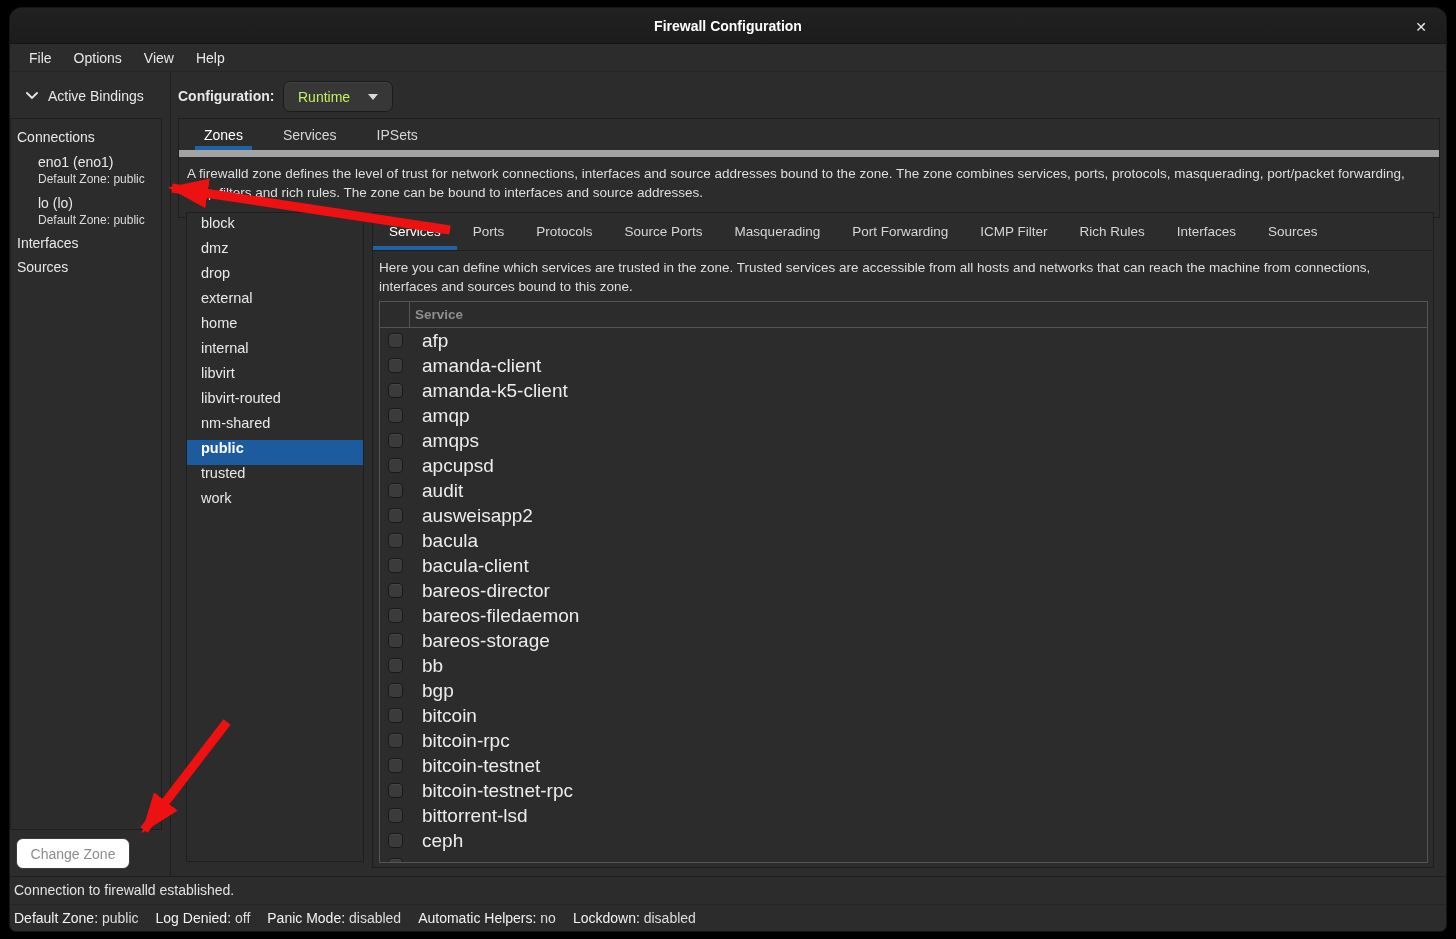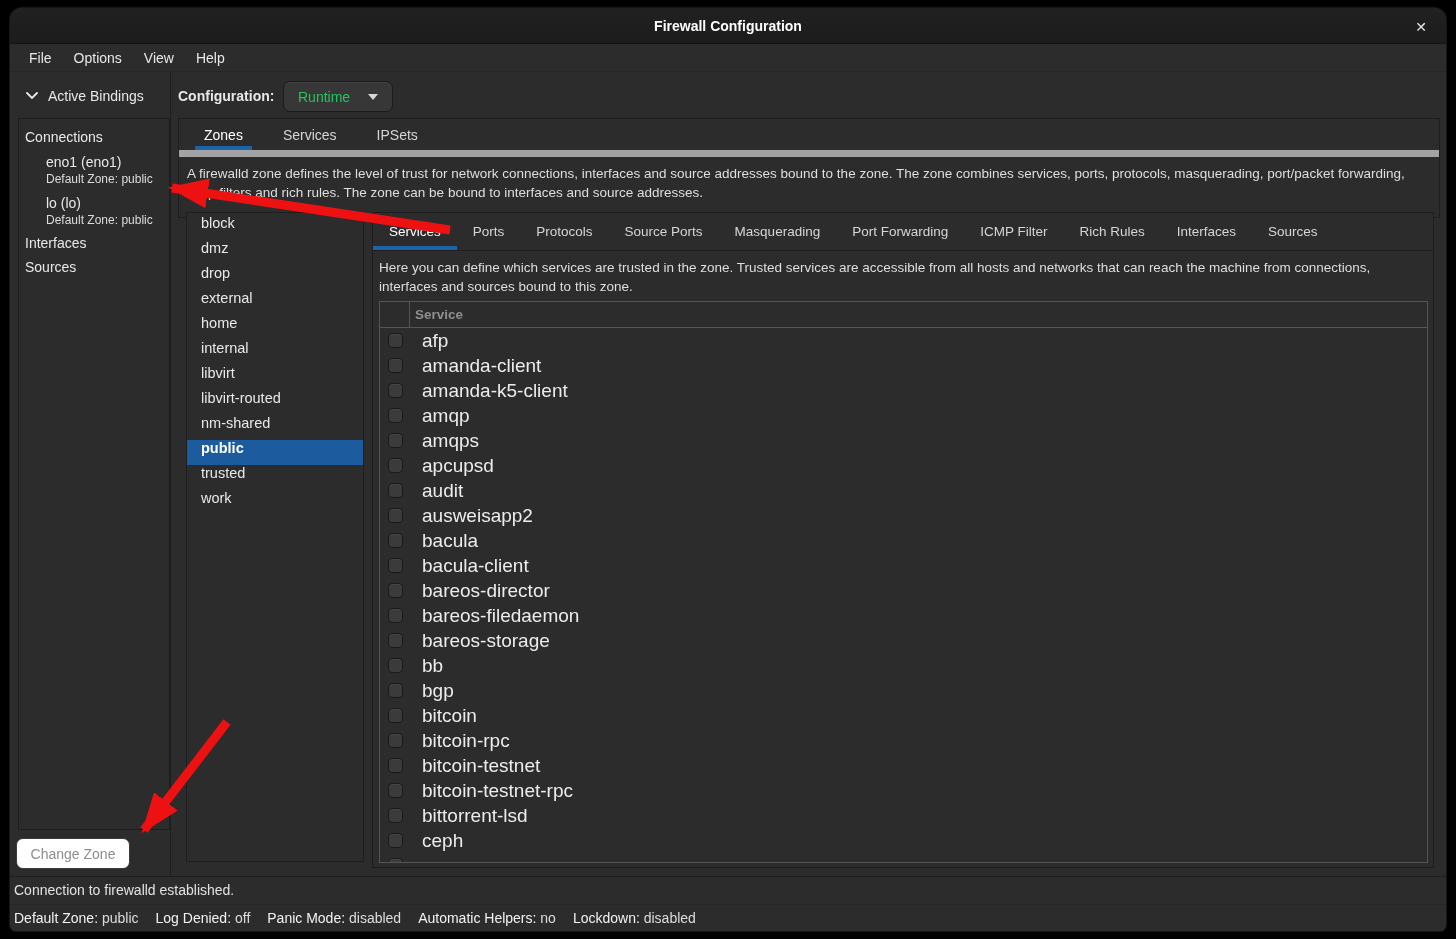--- a/index.html
+++ b/index.html
@@ -25,28 +25,28 @@
   .menu-item { padding:3px 11px; font-size:14px; color:#e8e8e8; border-radius:4px; }
 
   
   .expander { position:absolute; left:16px; top:80px; display:flex; align-items:center; gap:10px;
     font-size:14px; color:#e8e8e8;justify-content:center; }
   .chev { width:12px; height:8px; display:inline-block; }
   .config-label { position:absolute; left:168px; top:80px; font-weight:bold; font-size:14px; }
   .dropdown { position:absolute; left:273px; top:73px; width:110px; height:31px;
     background:#373737; border:1px solid #1b1b1b; border-radius:7px;
     box-shadow:inset 0 1px rgba(255,255,255,0.05); display:flex; align-items:center;
-    justify-content:space-between; padding:0 14px; font-size:14px; color:#22c55e; }
+    justify-content:space-between; padding:0 14px; font-size:14px; color:#bef264; }
   .caret { width:0; height:0; border-left:5px solid transparent; border-right:5px solid transparent;
     border-top:6px solid #d8d8d8; }
 
   .vsep { position:absolute; left:160px; top:64px; width:1px; height:804px; background:#1e1e1e; }
 
   
-  .sidebar-box { position:absolute; left:8px; top:110px; width:152px; height:712px;
+  .sidebar-box { position:absolute; left:0; top:110px; width:152px; height:712px;
     border:1px solid #1e1e1e; background:#2c2c2c; padding:6px 0 0 6px; font-size:14px; }
   .tree-root { padding:4px 0; }
   .tree-conn { margin-left:21px; margin-top:3px; }
   .tree-conn .c-name { padding:2px 0; }
   .tree-conn .c-detail { font-size:12px; color:#dcdcdc; padding-bottom:4px; }
   .tree-top { padding:4px 0; }
   .change-zone { position:absolute; left:6px; top:830px; width:114px; height:31px;
     background:#ffffff; border:1px solid #3c3c3c; border-radius:7px; color:#8d8d8d;
     font-size:14px; display:flex; align-items:center; justify-content:center; }
 

